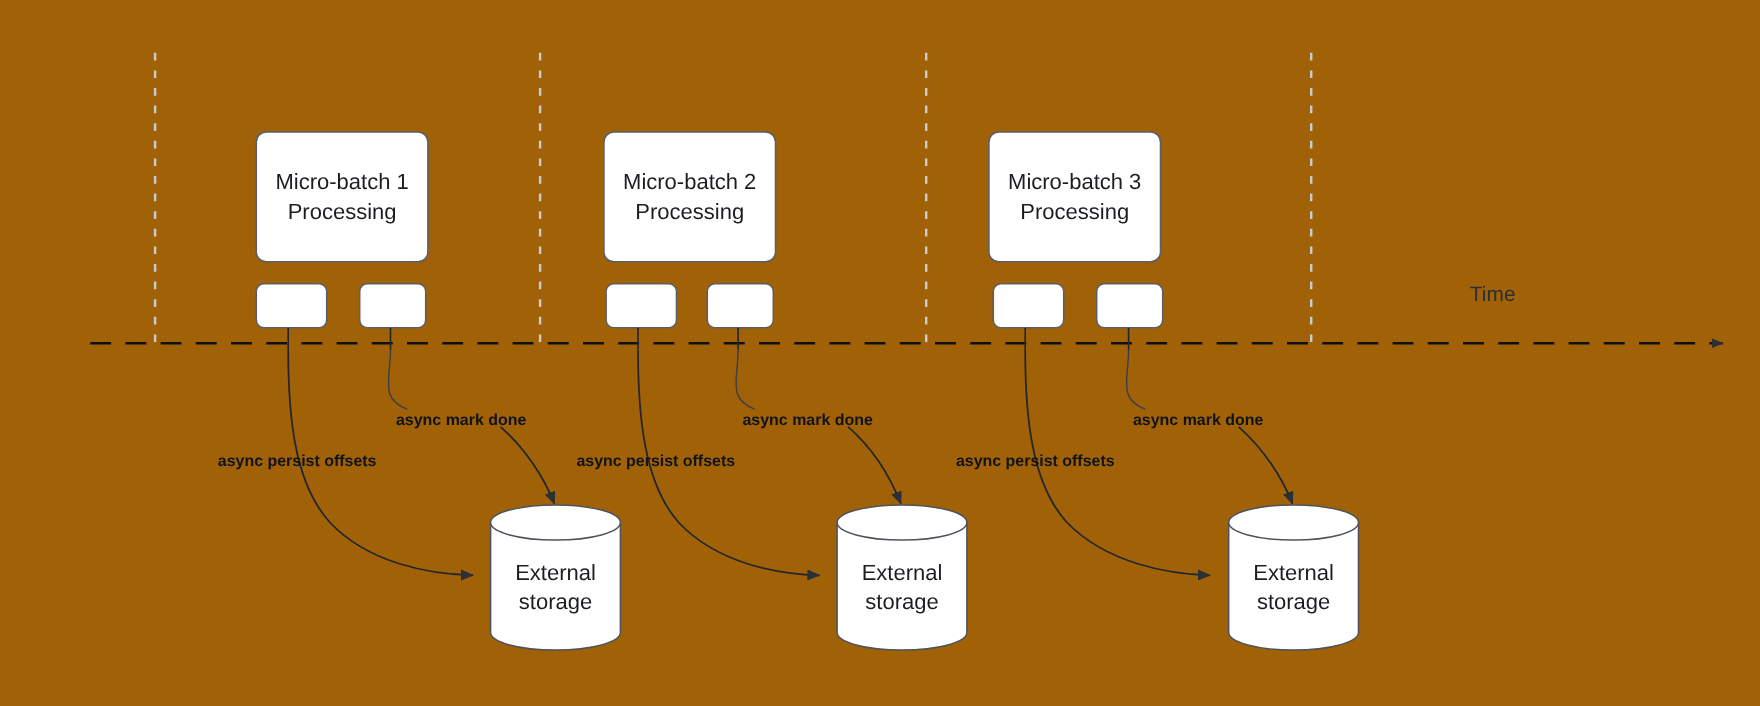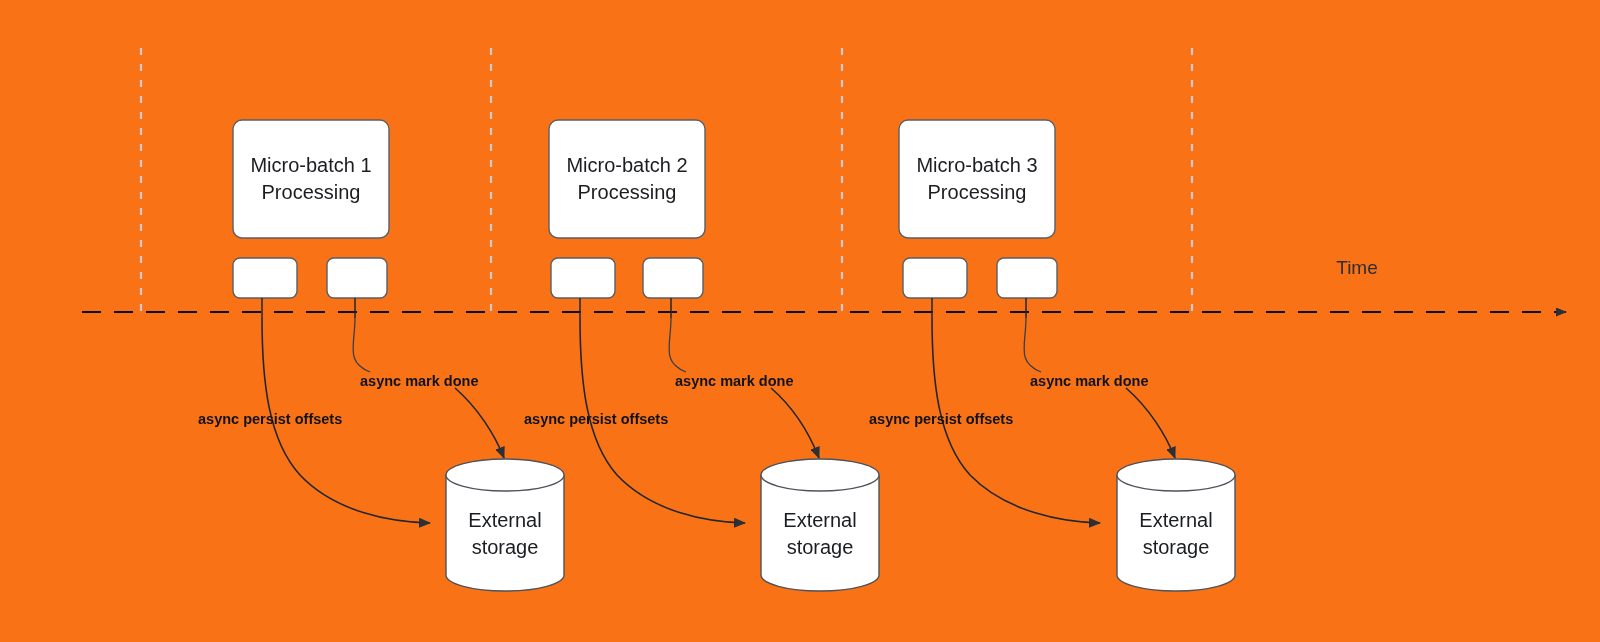--- a/index.html
+++ b/index.html
@@ -10,21 +10,21 @@
   body {
     width: 1600px;
     height: 642px;
     font-family: "Liberation Sans", sans-serif;
     overflow: hidden;
   }
   #diagram-root {
     position: relative;
     width: 1600px;
     height: 642px;
-    background: #f97316;
+    background: #a16207;
   }
   #diagram-svg {
     position: absolute;
     top: 0;
     left: 0;
     width: 1600px;
     height: 642px;
   }
   .node-text {
     font-family: "Liberation Sans", sans-serif;

